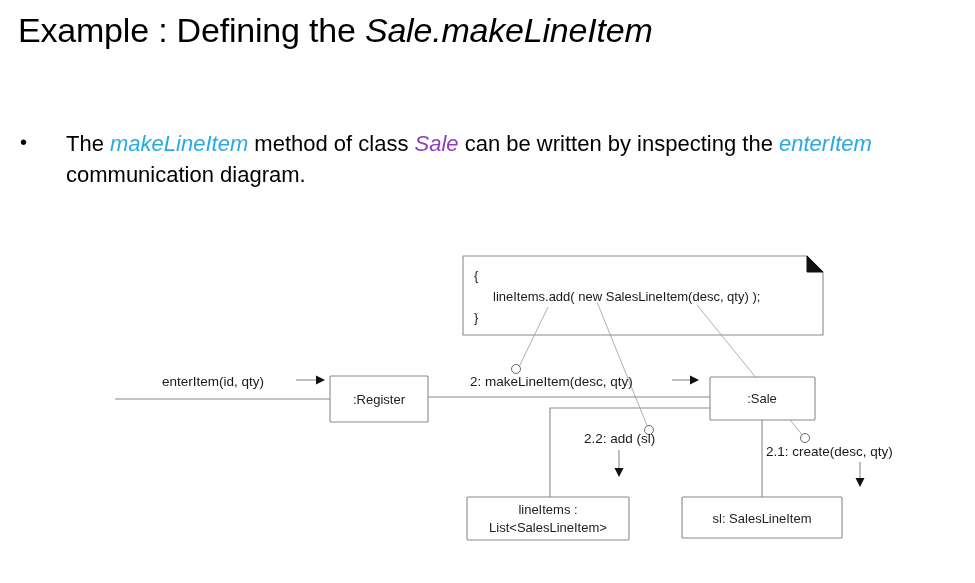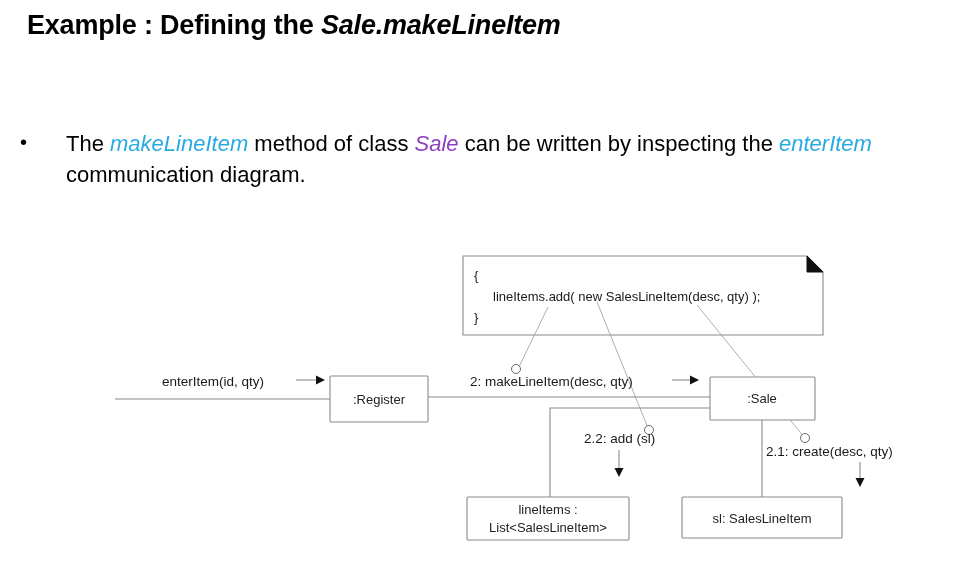--- a/index.html
+++ b/index.html
@@ -15,26 +15,25 @@
     font-family: "Liberation Sans", sans-serif;
     color: #000000;
   }
 
   
   #title {
     position: absolute;
     left: 18px;
     top: 10px;
     width: 930px;
-    font-size: 27px;
-    font-weight: bold;
+    font-size: 34px;
+    font-weight: normal;
     line-height: 1.18;
     letter-spacing: -0.2px;
     color: #000000;
-    margin-left: 9px;
   }
   #title .ital {
     font-style: italic;
   }
 
   
   #bullet-block {
     position: absolute;
     left: 18px;
     top: 128px;

